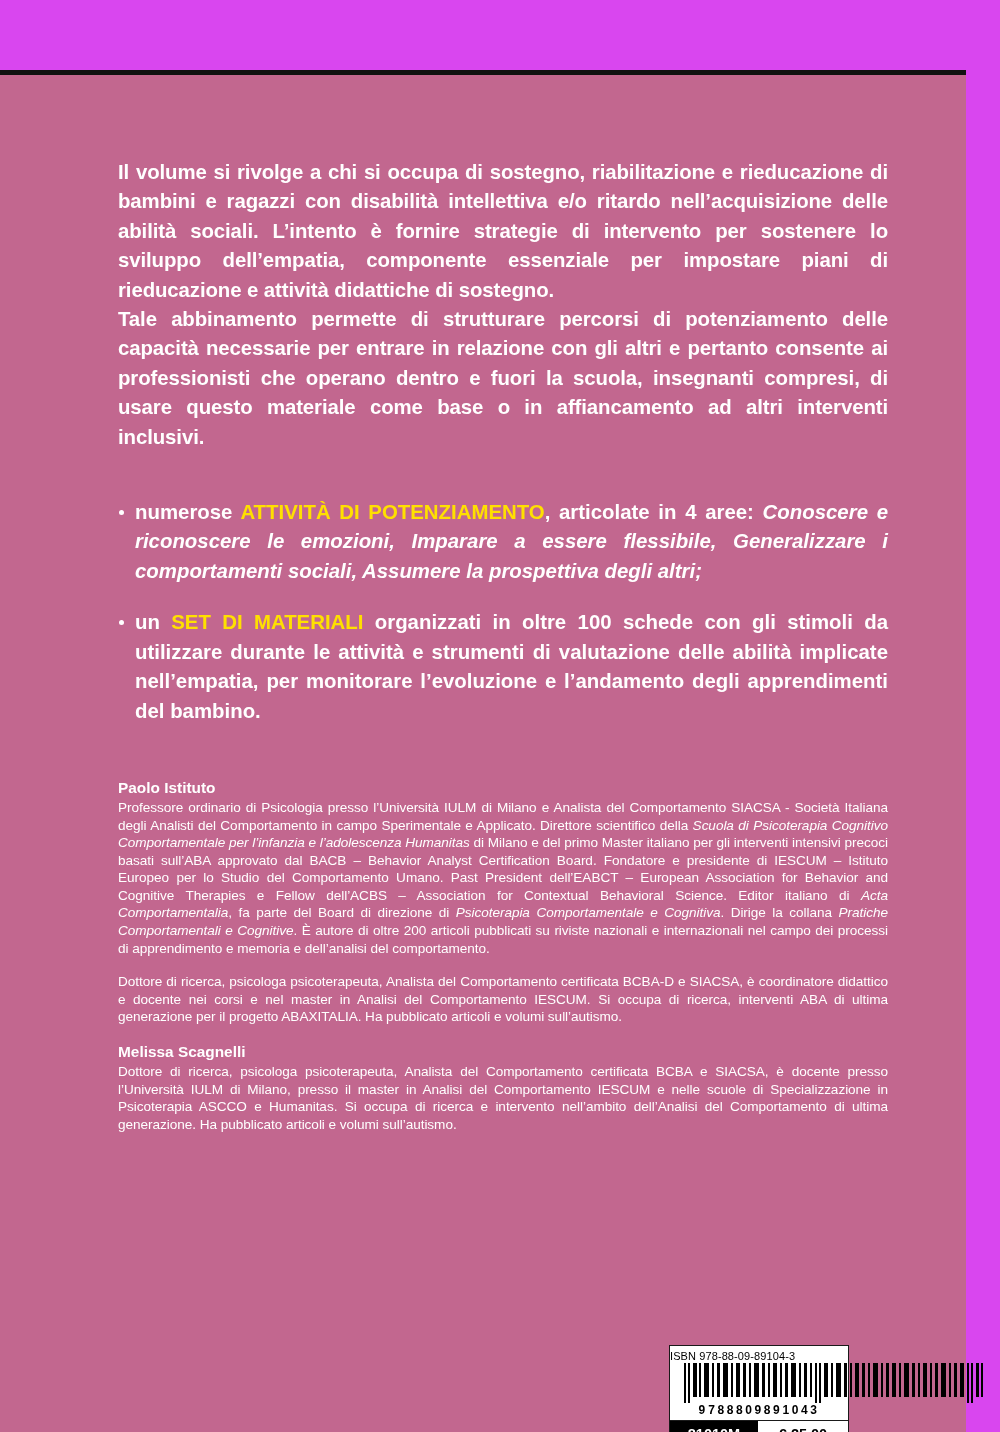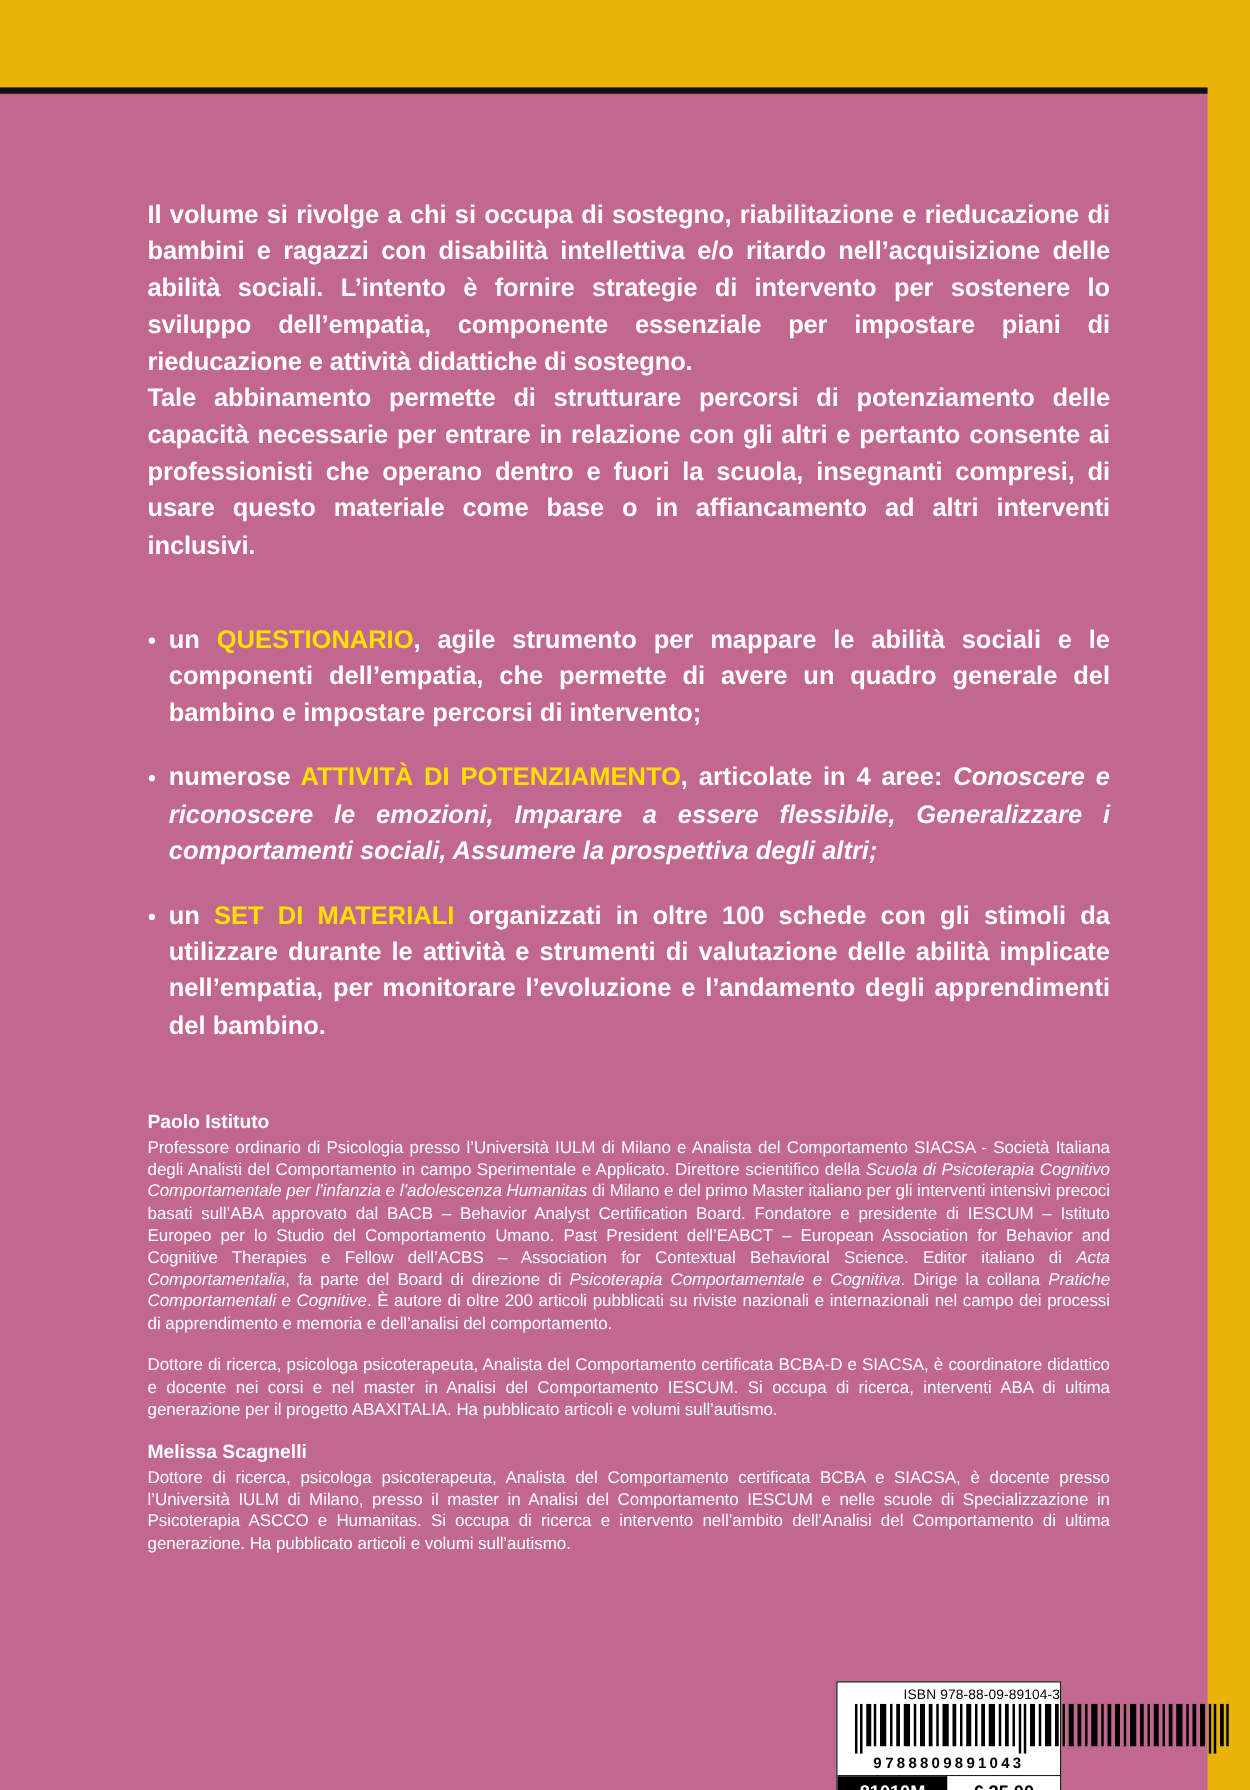--- a/index.html
+++ b/index.html
@@ -15,21 +15,21 @@
     font-family: "Liberation Sans", sans-serif;
   }
 
   
   #page {
     position: absolute;
     left: 0;
     top: 0;
     width: 1000px;
     height: 1432px;
-    background: #eab308;
+    background: #d946ef;
   }
 
   #cover {
     position: absolute;
     left: 0;
     top: 70px;
     width: 966px;
     height: 1362px;
     background: #c2678f;
   }
@@ -130,21 +130,21 @@
   #barcode-block {
     position: absolute;
     left: 669px;
     top: 1275px;
     width: 178px;
     background: #ffffff;
     border: 1px solid #1a1a1a;
     padding: 0;
   }
   #isbn-text {
-    text-align: right;
+    text-align: left;
     font-size: 11px;
     color: #000000;
     padding: 4px 0 1px 0;
     letter-spacing: 0.1px;
     font-family: "Liberation Sans", sans-serif;
   }
   #bars {
     height: 40px;
     margin: 0 14px;
     display: block;
@@ -212,23 +212,20 @@
         <p>Tale abbinamento permette di strutturare percorsi di potenziamento delle capacità necessarie per entrare in relazione con gli altri e pertanto consente ai professionisti che operano dentro e fuori la scuola, insegnanti compresi, di usare questo materiale come base o in affiancamento ad altri interventi inclusivi.</p>
       </div>
 
       <div class="spacer-md"></div>
 
 
       <div class="spacer-sm"></div>
 
       <ul class="bullets">
 
-        <li>
-          <span class="dot"></span><span>un </span><span class="hl">QUESTIONARIO</span><span>, agile strumento per mappare le abilità sociali e le componenti dell’empatia, che permette di avere un quadro generale del bambino e impostare percorsi di intervento;</span>
-        </li>
 
         <li>
           <span class="dot"></span><span>numerose </span><span class="hl">ATTIVITÀ DI POTENZIAMENTO</span><span>, articolate in 4 aree: </span><span class="it">Conoscere e riconoscere le emozioni, Imparare a essere flessibile, Generalizzare i comportamenti sociali, Assumere la prospettiva degli altri;</span>
         </li>
 
         <li>
           <span class="dot"></span><span>un </span><span class="hl">SET DI MATERIALI</span><span> organizzati in oltre 100 schede con gli stimoli da utilizzare durante le attività e strumenti di valutazione delle abilità implicate nell’empatia, per monitorare l’evoluzione e l’andamento degli apprendimenti del bambino.</span>
         </li>
 
       </ul>

